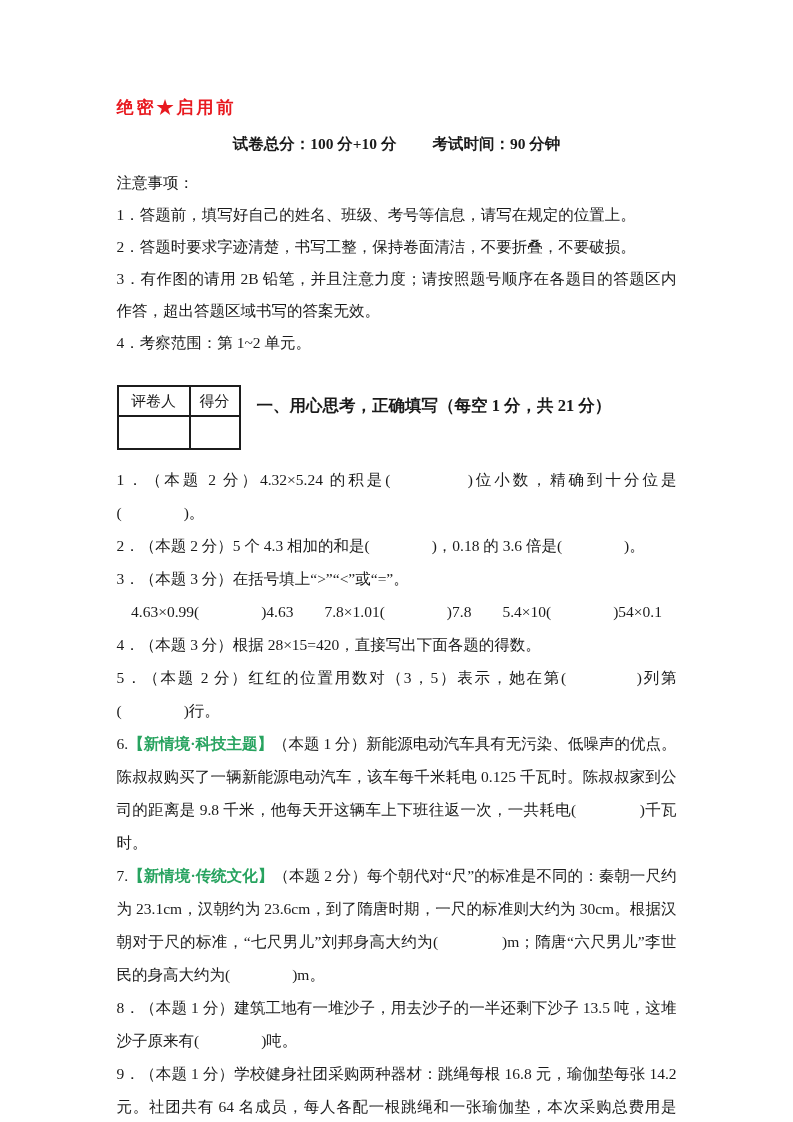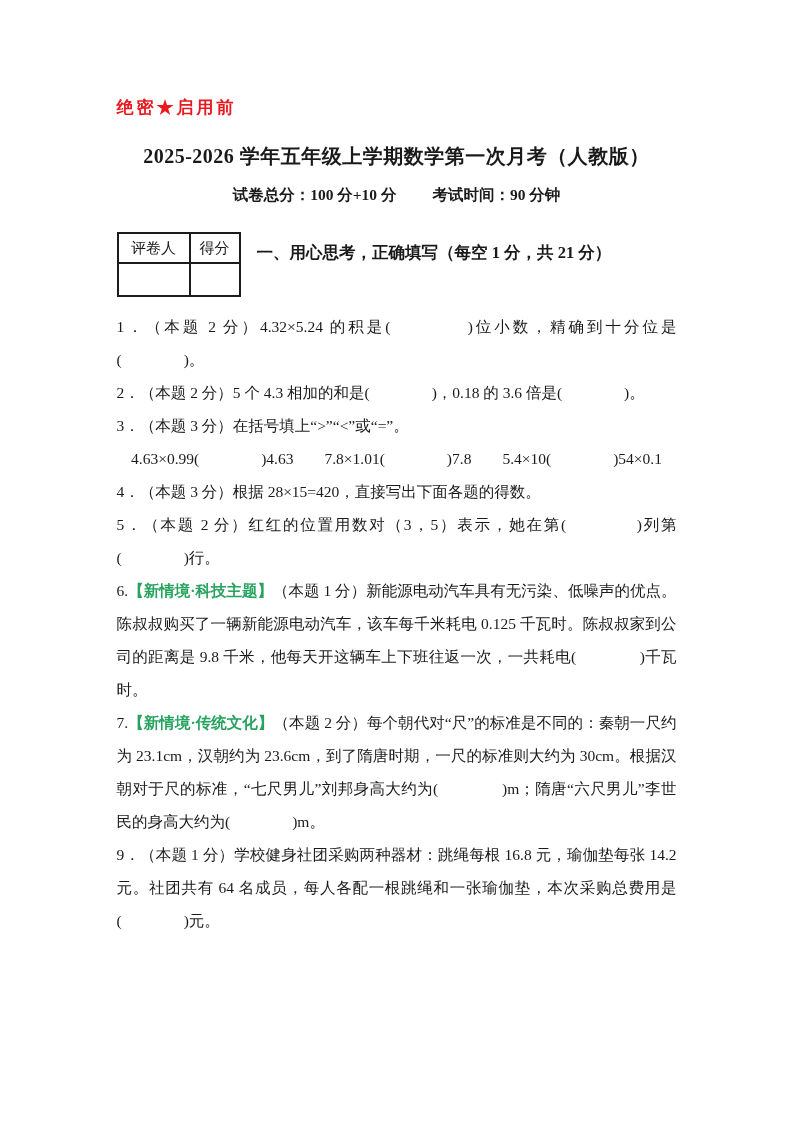--- a/index.html
+++ b/index.html
@@ -96,27 +96,33 @@
     text-align: center;
   }
 </style>
 </head>
 <body>
 
 <div class="page">
 
   <div class="confidential">绝密★启用前</div>
 
-  <h1 class="title">2025-2026 学年五年级上学期数学第一次月考（人教版）</h1>
 
   <div class="meta">
     <span>试卷总分：100 分+10 分</span>
     <span>考试时间：90 分钟</span>
   </div>
 
+  <div class="notice">
+    <p>注意事项：</p>
+    <p>1．答题前，填写好自己的姓名、班级、考号等信息，请写在规定的位置上。</p>
+    <p>2．答题时要求字迹清楚，书写工整，保持卷面清洁，不要折叠，不要破损。</p>
+    <p>3．有作图的请用 2B 铅笔，并且注意力度；请按照题号顺序在各题目的答题区内作答，超出答题区域书写的答案无效。</p>
+    <p>4．考察范围：第 1~2 单元。</p>
+  </div>
 
   <div class="section-row">
     <table class="score-table">
       <tbody>
         <tr>
           <td>评卷人</td>
           <td>得分</td>
         </tr>
         <tr>
           <td></td>
@@ -137,17 +143,18 @@
     <p class="q-sub">4.63×0.99(　　　　)4.63　　7.8×1.01(　　　　)7.8　　5.4×10(　　　　)54×0.1</p>
 
     <p class="q"><span>4．</span><span>（本题 3 分）根据 28×15=420，直接写出下面各题的得数。</span></p>
 
     <p class="q"><span>5．</span><span>（本题 2 分）红红的位置用数对（3，5）表示，她在第(　　　　)列第(　　　　)行。</span></p>
 
     <p class="q"><span>6.</span><span class="q-tag">【新情境·科技主题】</span><span>（本题 1 分）新能源电动汽车具有无污染、低噪声的优点。陈叔叔购买了一辆新能源电动汽车，该车每千米耗电 0.125 千瓦时。陈叔叔家到公司的距离是 9.8 千米，他每天开这辆车上下班往返一次，一共耗电(　　　　)千瓦时。</span></p>
 
     <p class="q"><span>7.</span><span class="q-tag">【新情境·传统文化】</span><span>（本题 2 分）每个朝代对“尺”的标准是不同的：秦朝一尺约为 23.1cm，汉朝约为 23.6cm，到了隋唐时期，一尺的标准则大约为 30cm。根据汉朝对于尺的标准，“七尺男儿”刘邦身高大约为(　　　　)m；隋唐“六尺男儿”李世民的身高大约为(　　　　)m。</span></p>
 
+    <p class="q"><span>8．</span><span>（本题 1 分）建筑工地有一堆沙子，用去沙子的一半还剩下沙子 13.5 吨，这堆沙子原来有(　　　　)吨。</span></p>
 
     <p class="q"><span>9．</span><span>（本题 1 分）学校健身社团采购两种器材：跳绳每根 16.8 元，瑜伽垫每张 14.2 元。社团共有 64 名成员，每人各配一根跳绳和一张瑜伽垫，本次采购总费用是(　　　　)元。</span></p>
 
   </div>
 </div>
 
 </body></html>

